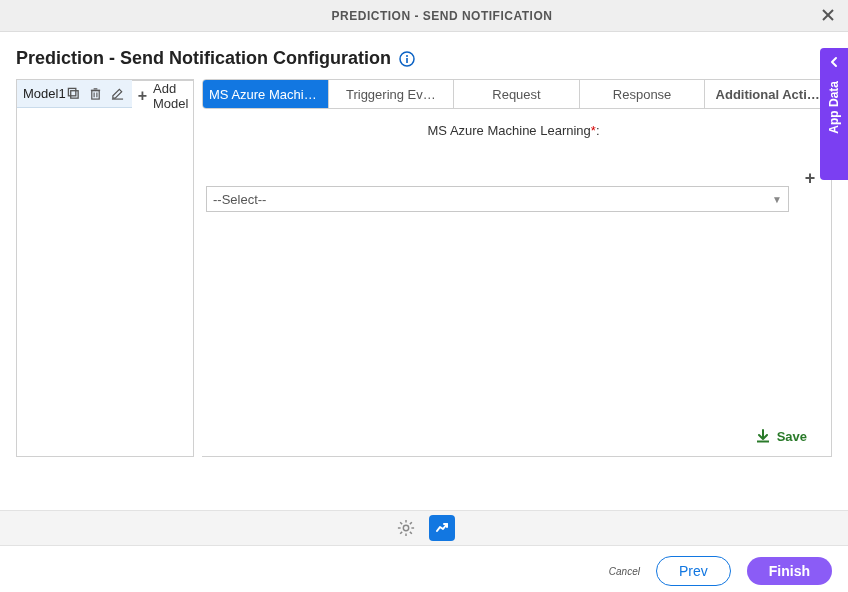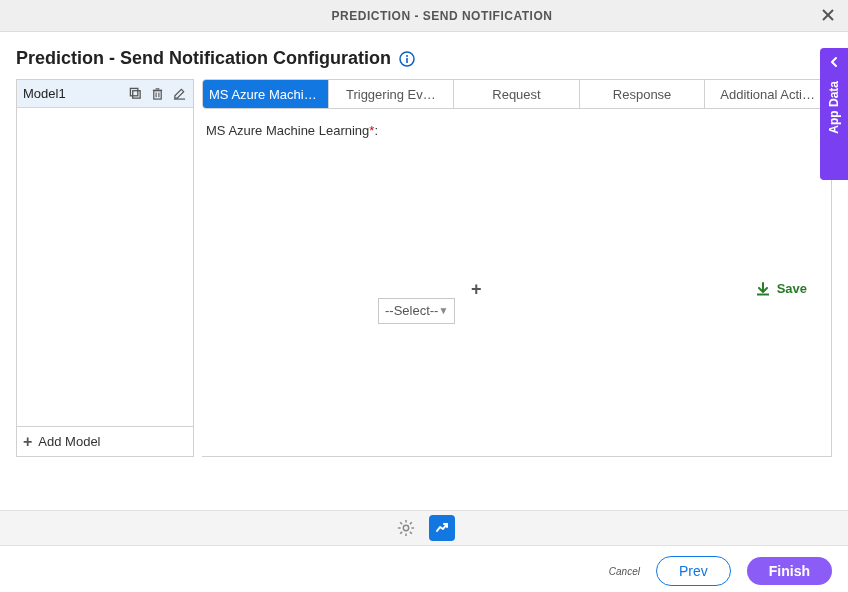--- a/index.html
+++ b/index.html
@@ -63,21 +63,21 @@
   
   .main {
     display: flex;
     padding: 0 16px;
     gap: 8px;
   }
   .left-panel {
     width: 178px;
     border: 1px solid #d0d0d0;
     display: flex;
-    flex-direction: column;
+    flex-direction: row;
     height: 378px;
   }
   .model-item {
     height: 28px;
     display: flex;
     align-items: center;
     justify-content: space-between;
     padding: 0 6px;
     background: #e9f2fb;
     border-bottom: 1px solid #c9dbeb;
@@ -131,31 +131,31 @@
     font-size: 13px;
     color: #555;
     background: #fff;
     border-right: 1px solid #d0d0d0;
     cursor: pointer;
     white-space: nowrap;
     overflow: hidden;
     padding: 0 6px;
   }
   .tab span { overflow: hidden; text-overflow: ellipsis; white-space: nowrap; max-width: 100%; }
-  .tab:last-child { border-right: none; }
+  .tab:last-child { border-right: none; font-weight: bold; }
   .tab.active {
     background: #1277e1;
     color: #fff;
     font-weight: 500;
   }
   .tab-body {
     padding: 14px 10px 0 4px;
     flex: 1;
     display: flex;
-    flex-direction: row;
+    flex-direction: column;
     text-align: center;
   }
   .field-label {
     font-size: 13px;
     color: #333;
     margin-bottom: 6px;
   }
   .req { color: #d40000; }
   .select-row {
     display: flex;

